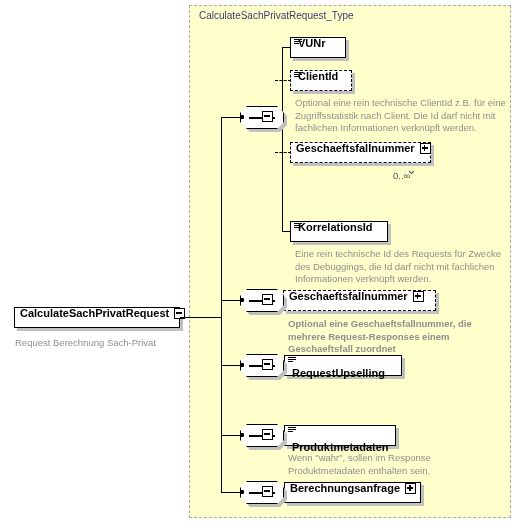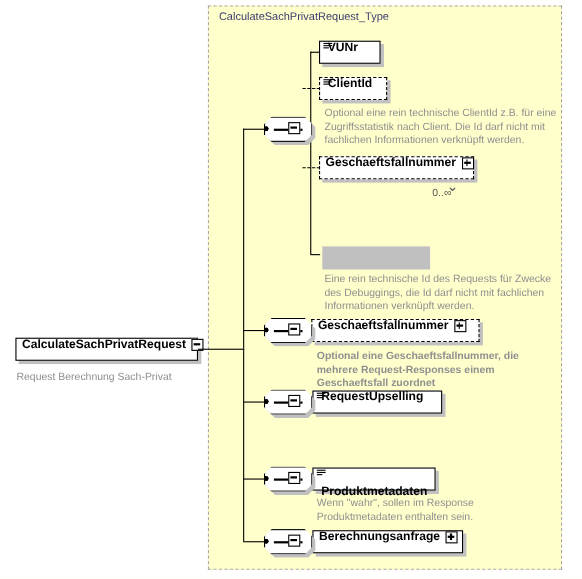--- a/index.html
+++ b/index.html
@@ -246,20 +246,28 @@
   <div class="node-shadow" style="left:293px; top:145px; width:141px; height:21px;"></div>
   <div class="node optional" style="left:290px; top:142px; width:141px;">
     <span class="label">Geschaeftsfallnummer</span>
     <span class="toggle plus inline"></span>
   </div>
   <div class="brace" style="left:406px; top:163px;">⌄</div>
   <div class="cardinality" style="left:393px; top:170px;">0..∞</div>
 
   <div class="line h" style="left:282px; top:231px; width:9px;"></div>
   <div class="node-shadow" style="left:293px; top:224px; width:98px; height:21px;"></div>
+  <div class="node" style="left:290px; top:221px; width:98px;">
+    <span class="attr-mark">
+      <i></i>
+        <i></i>
+        <i></i>
+    </span>
+    <span class="label" style="margin-left:2px;">KorrelationsId</span>
+  </div>
   <div class="doc" style="left:295px; top:248px; width:215px;">Eine rein technische Id des Requests für Zwecke des Debuggings, die Id darf nicht mit fachlichen Informationen verknüpft werden.</div>
 
   <div class="line h" style="left:221px; top:300px; width:20px;"></div>
   <div class="seq" style="left:240px; top:289px;">
     <div class="oct-shadow"></div>
     <div class="oct"></div>
     <div class="bar"></div>
     <div class="dot"></div>
       <div class="dot"></div>
       <div class="dot"></div>
@@ -284,21 +292,21 @@
   </div>
   <div class="toggle-std" style="left:262px; top:359px;"></div>
   <div class="line h" style="left:273px; top:365px; width:12px;"></div>
   <div class="node-shadow" style="left:287px; top:358px; width:118px; height:21px;"></div>
   <div class="node" style="left:284px; top:355px; width:118px;">
     <span class="attr-mark">
       <i></i>
         <i></i>
         <i></i>
     </span>
-    <span class="label" style="margin-left:2px;">RequestUpselling</span>
+    <span class="label" style="margin-left:2px;margin-top:12px;">RequestUpselling</span>
   </div>
 
   <div class="line h" style="left:221px; top:435px; width:20px;"></div>
   <div class="seq" style="left:240px; top:424px;">
     <div class="oct-shadow"></div>
     <div class="oct"></div>
     <div class="bar"></div>
     <div class="dot"></div>
       <div class="dot"></div>
       <div class="dot"></div>

